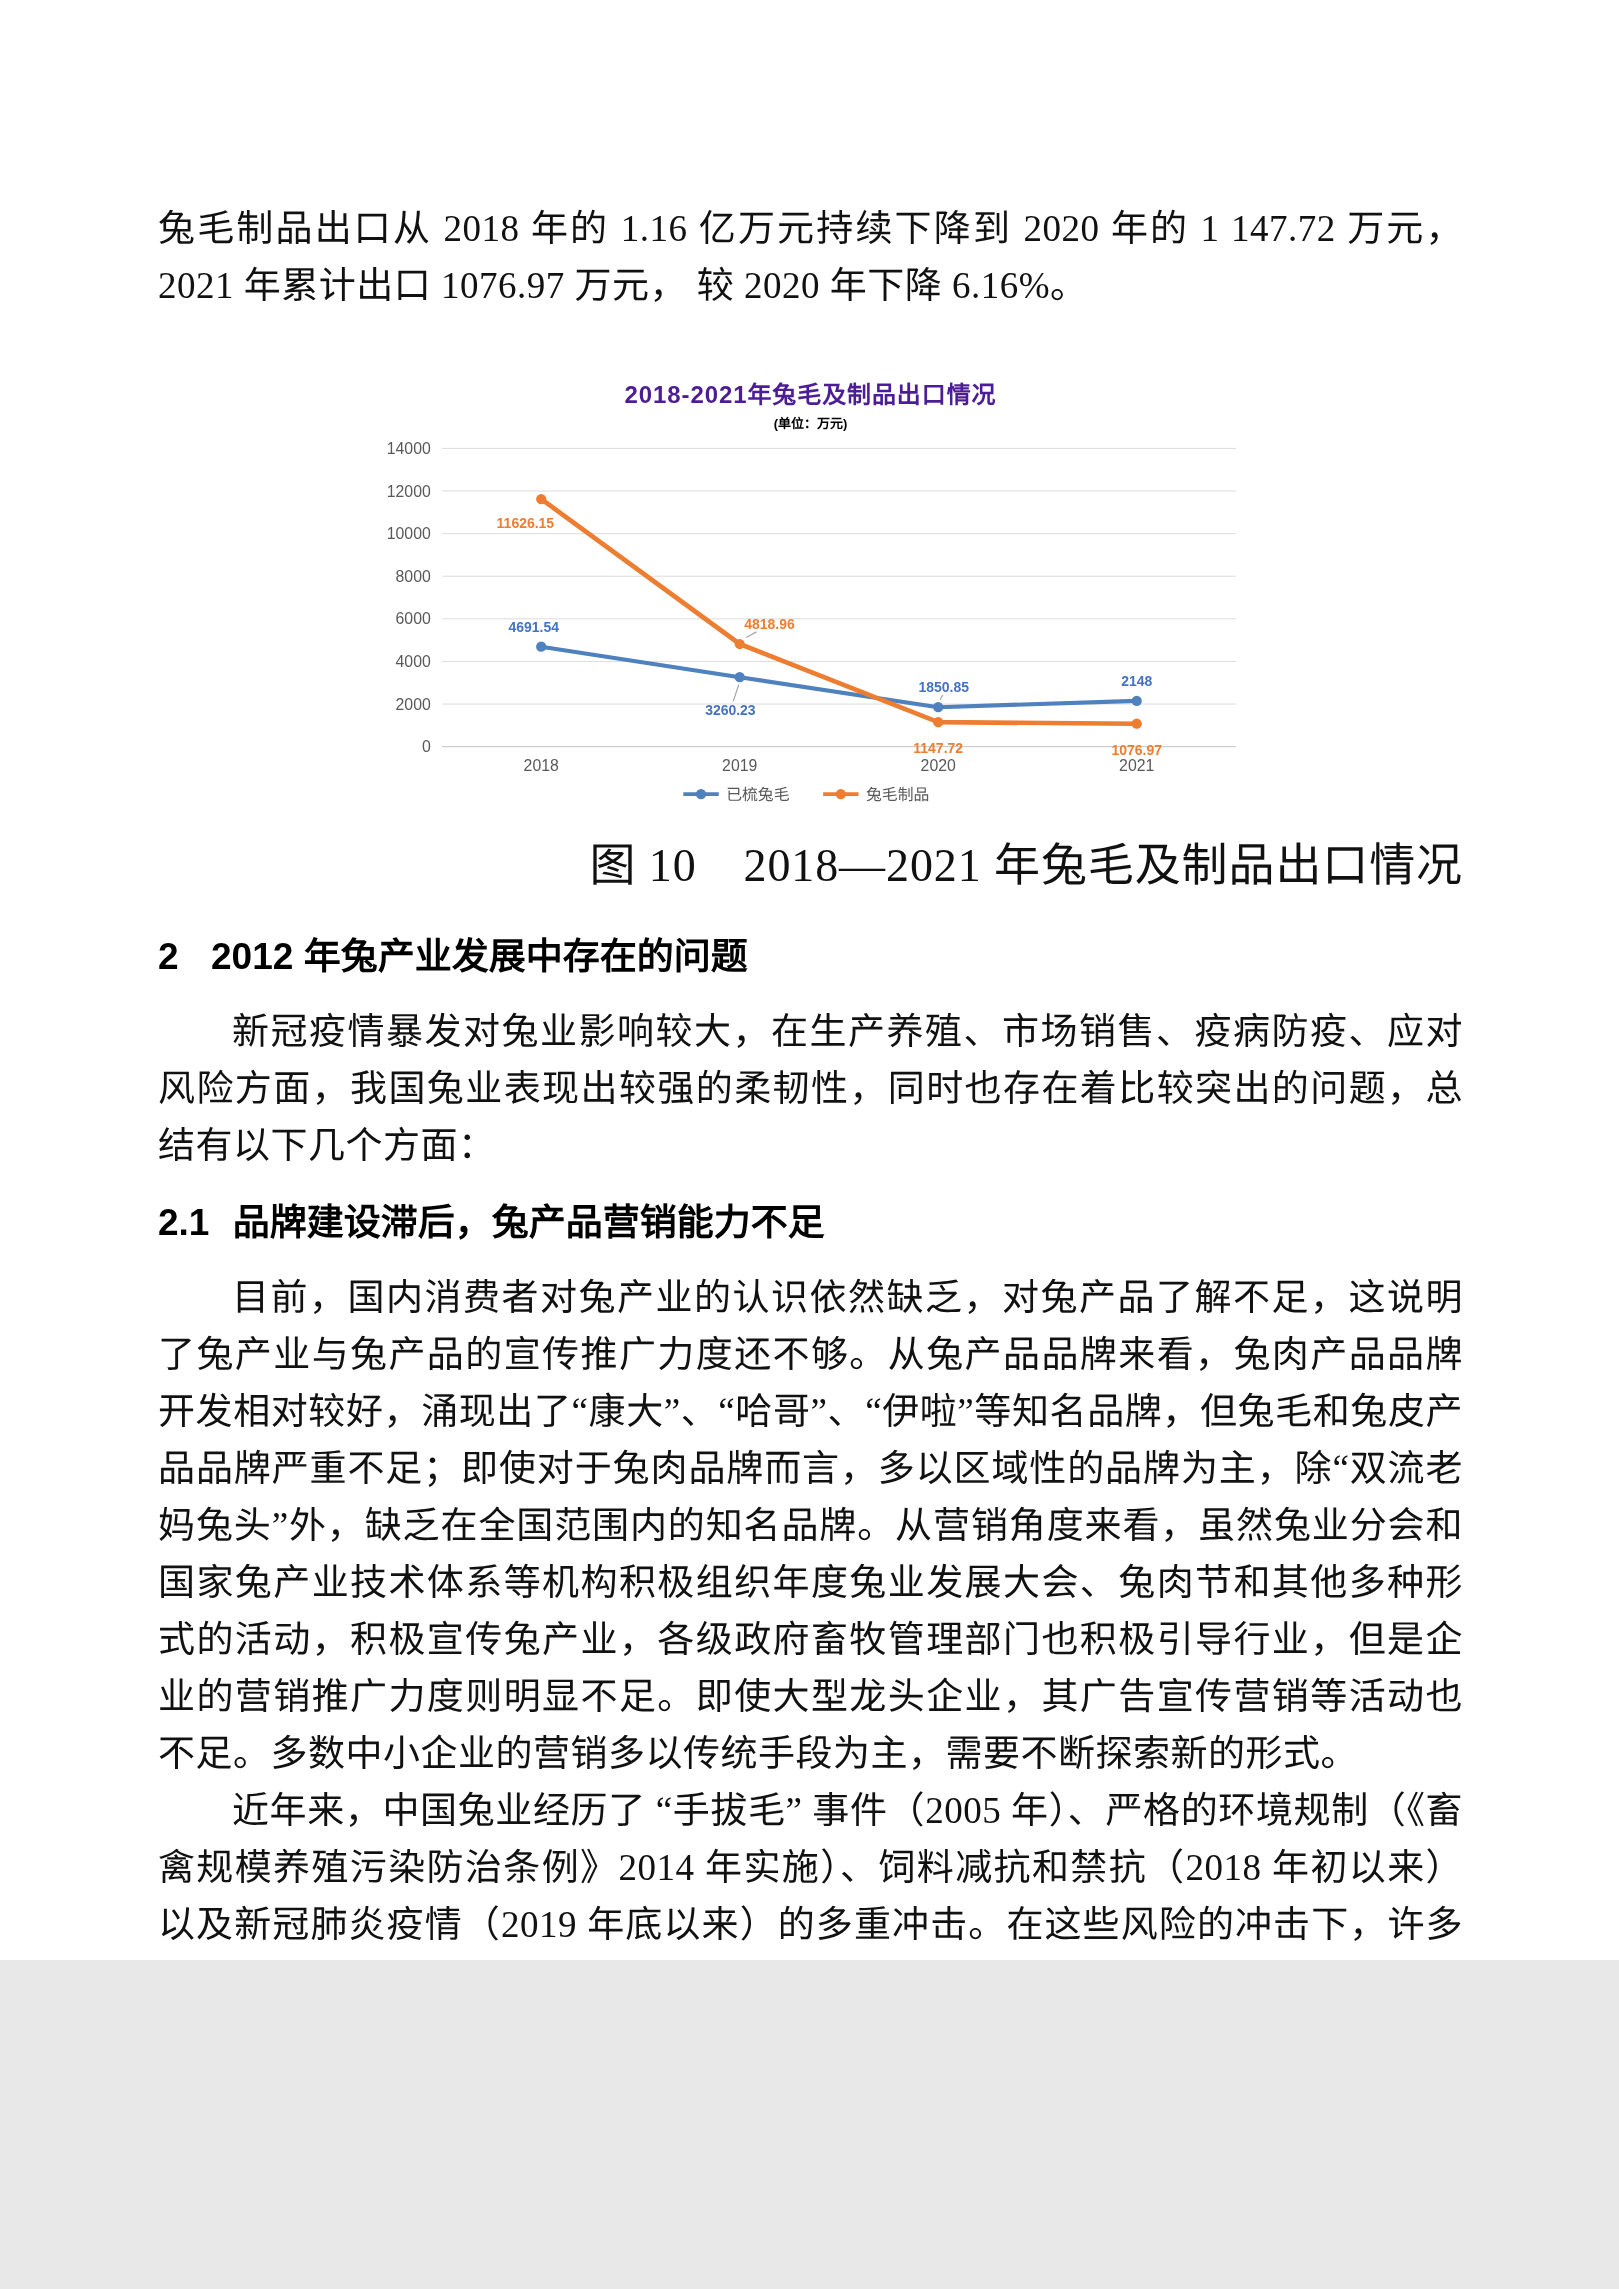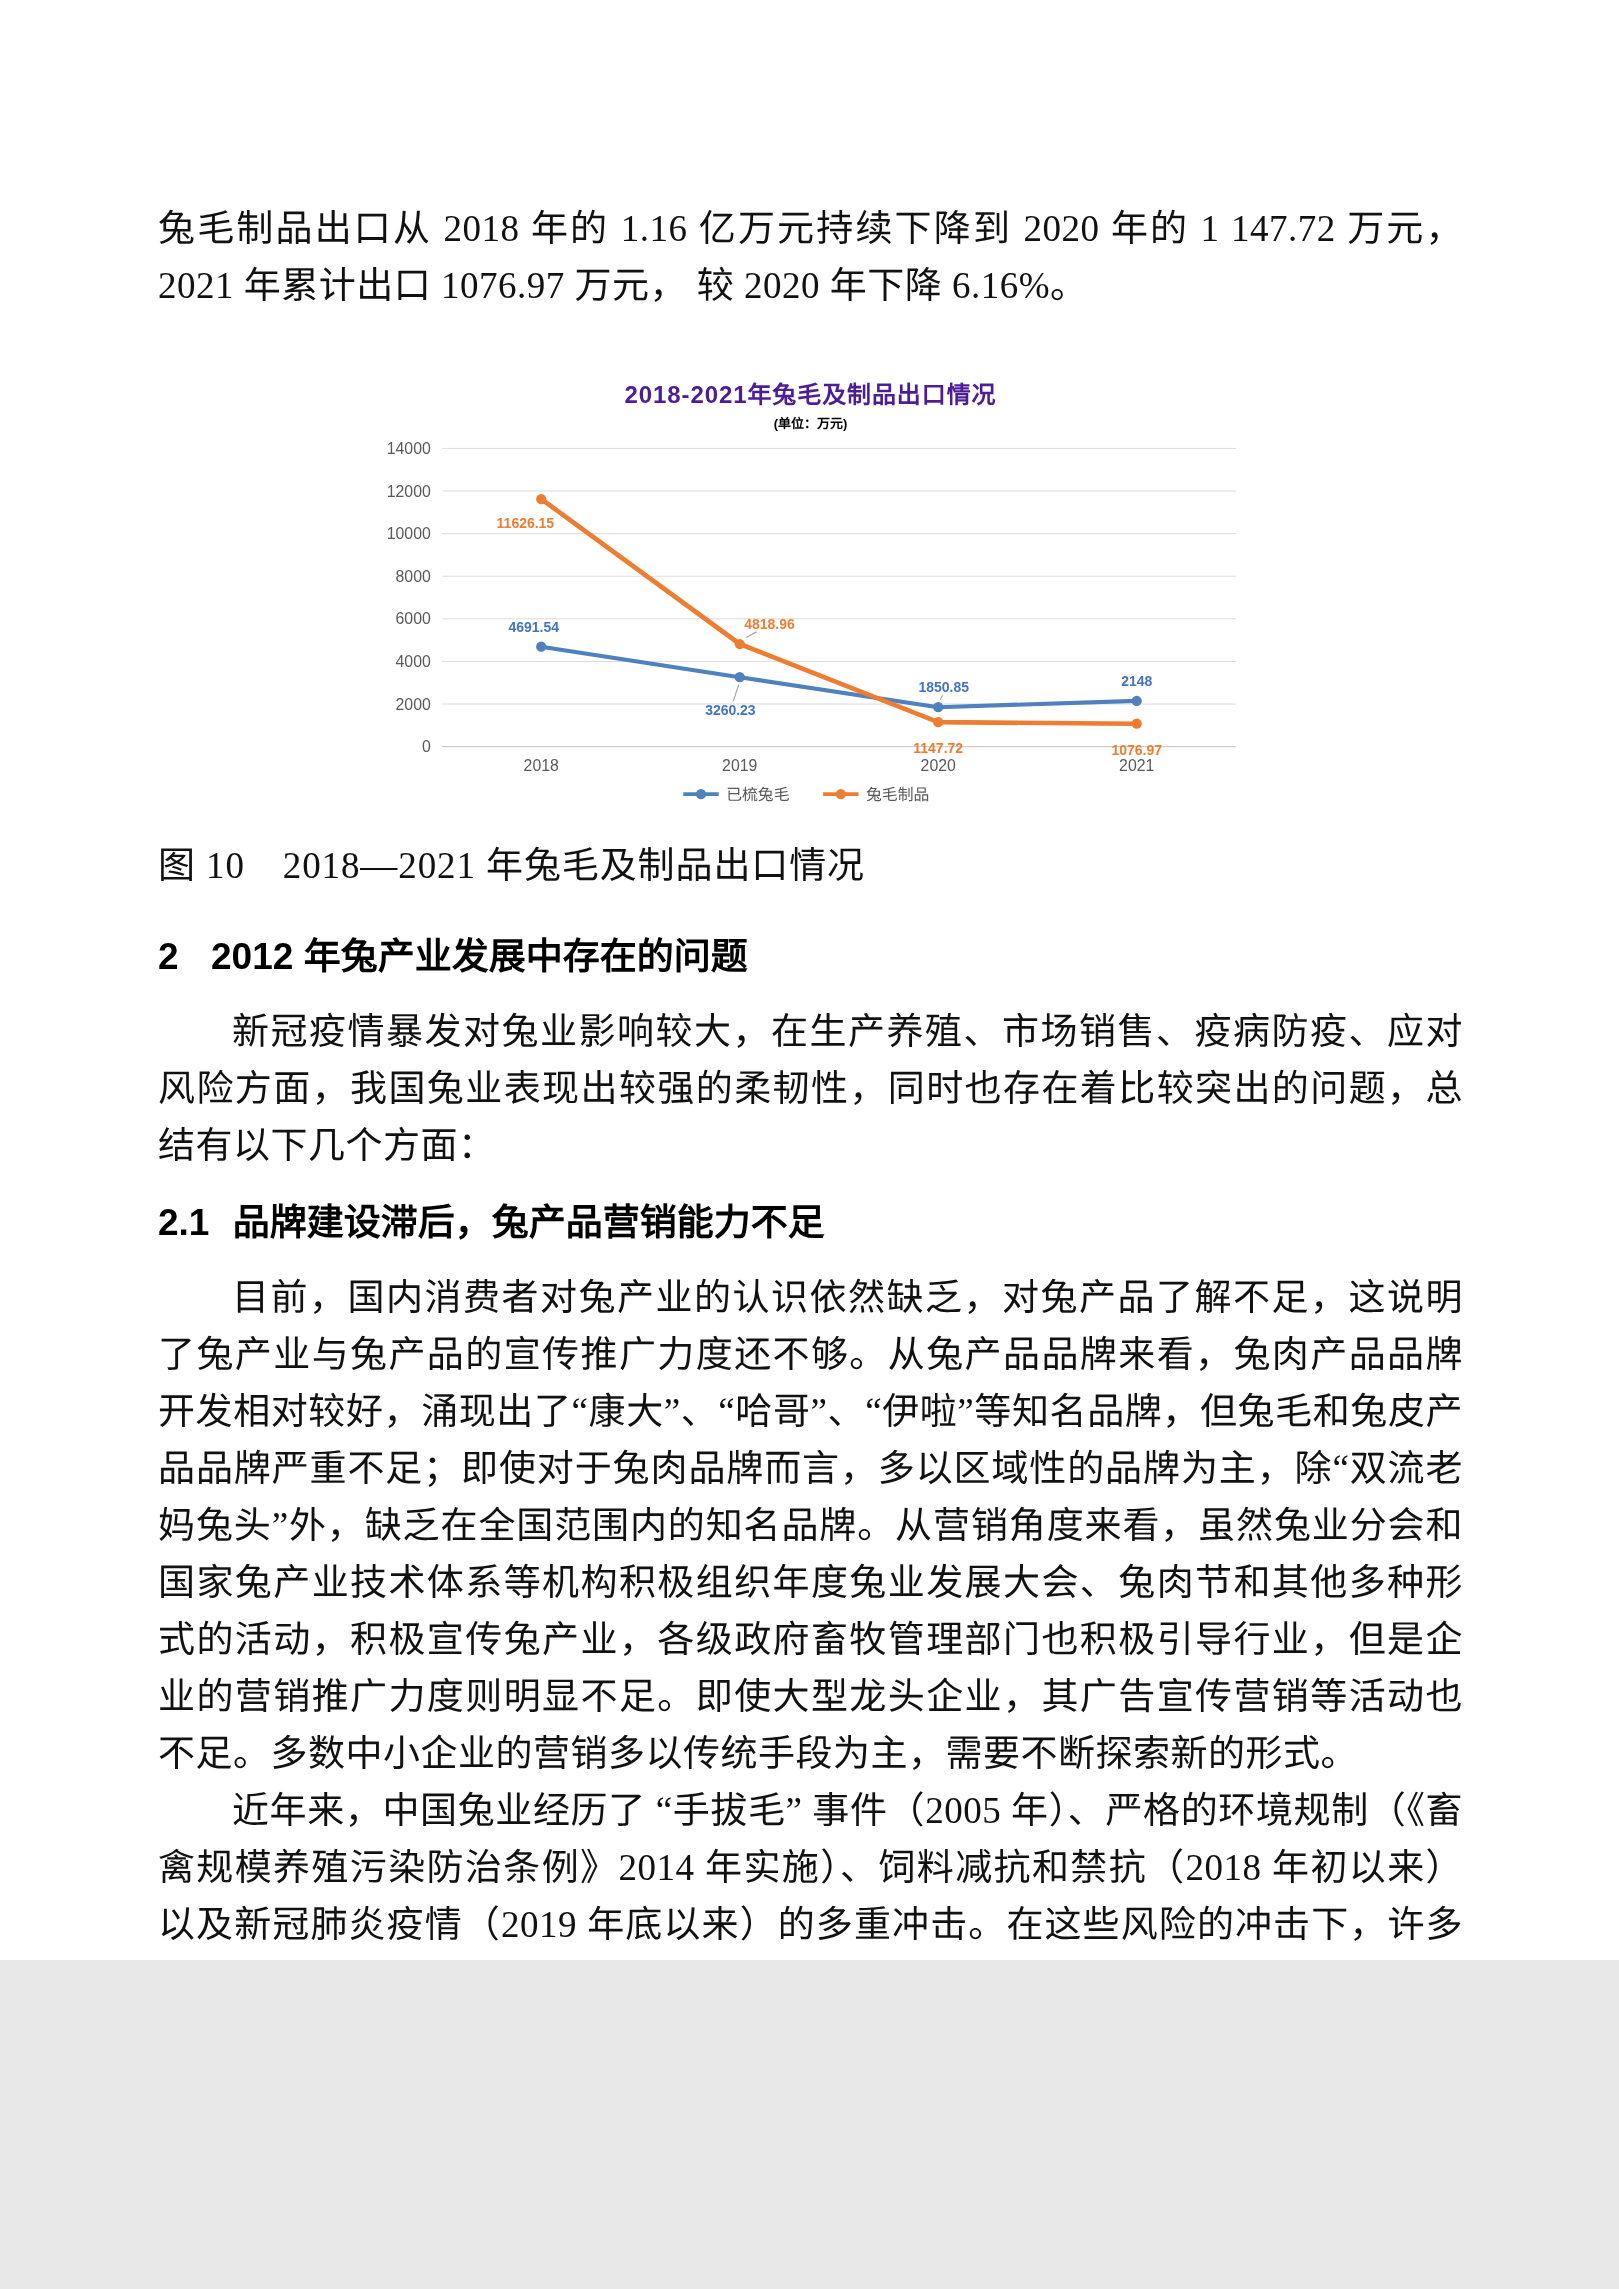--- a/index.html
+++ b/index.html
@@ -37,22 +37,22 @@
   }
   .chart-subtitle{
     font-family:"Liberation Sans","DejaVu Sans",sans-serif;
     font-size:13px;font-weight:bold;color:#000000;
     line-height:22.4px;margin-top:1.9px;
   }
   svg.chart{display:block;margin-top:3.7px;}
   svg.chart text{font-family:"Liberation Sans","DejaVu Sans",sans-serif;}
   .fig-caption{
     margin:32px 0 0 0;
-    text-align:left;
-    font-size:37px;
+    text-align:right;
+    font-size:46px;
     line-height:43px;
     letter-spacing:0.9px;
   }
   h2.sec{
     margin:47px 0 0 0;
     font-family:"Liberation Sans","DejaVu Sans",sans-serif;
     font-size:37px;line-height:45px;font-weight:bold;color:#000;
   }
   h3.sec{
     margin:26px 0 0 0;

